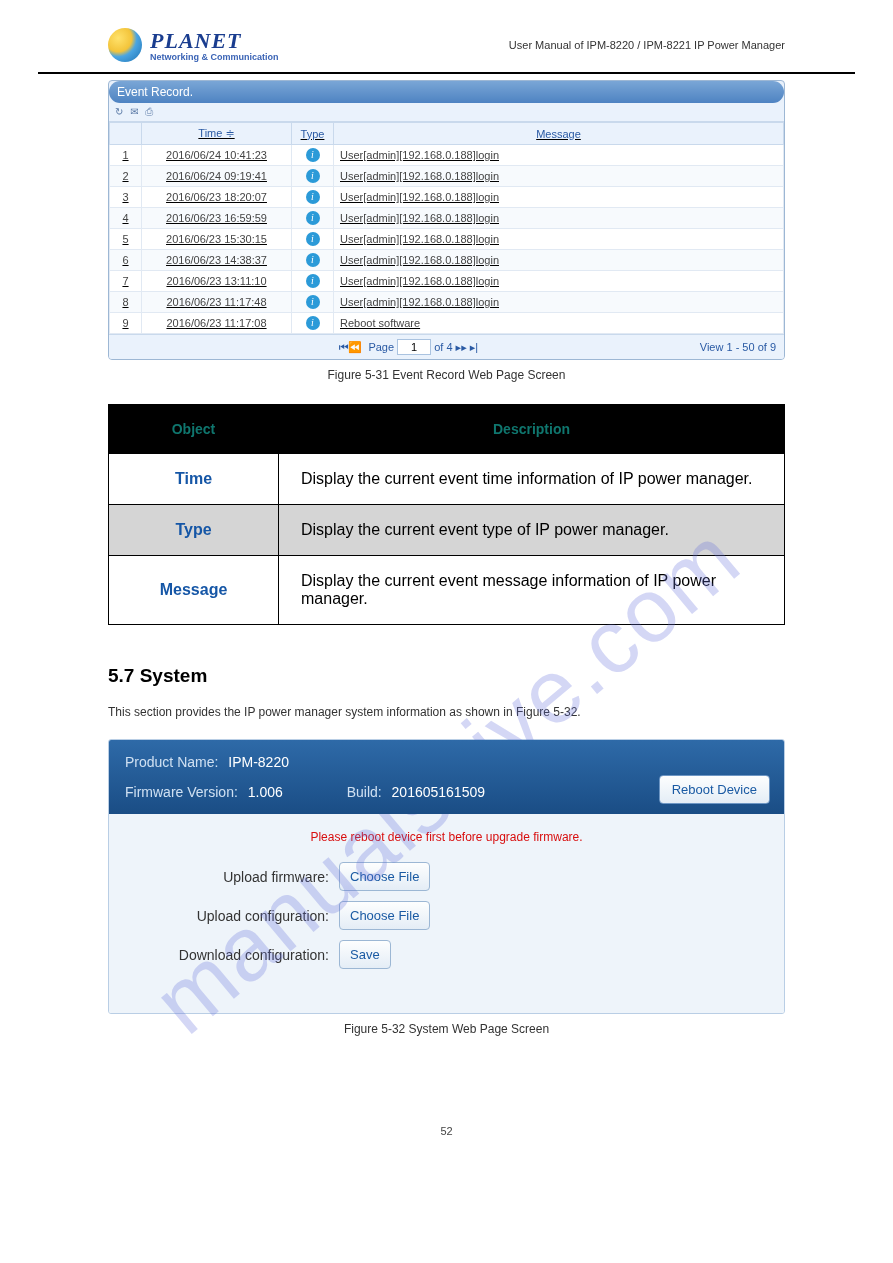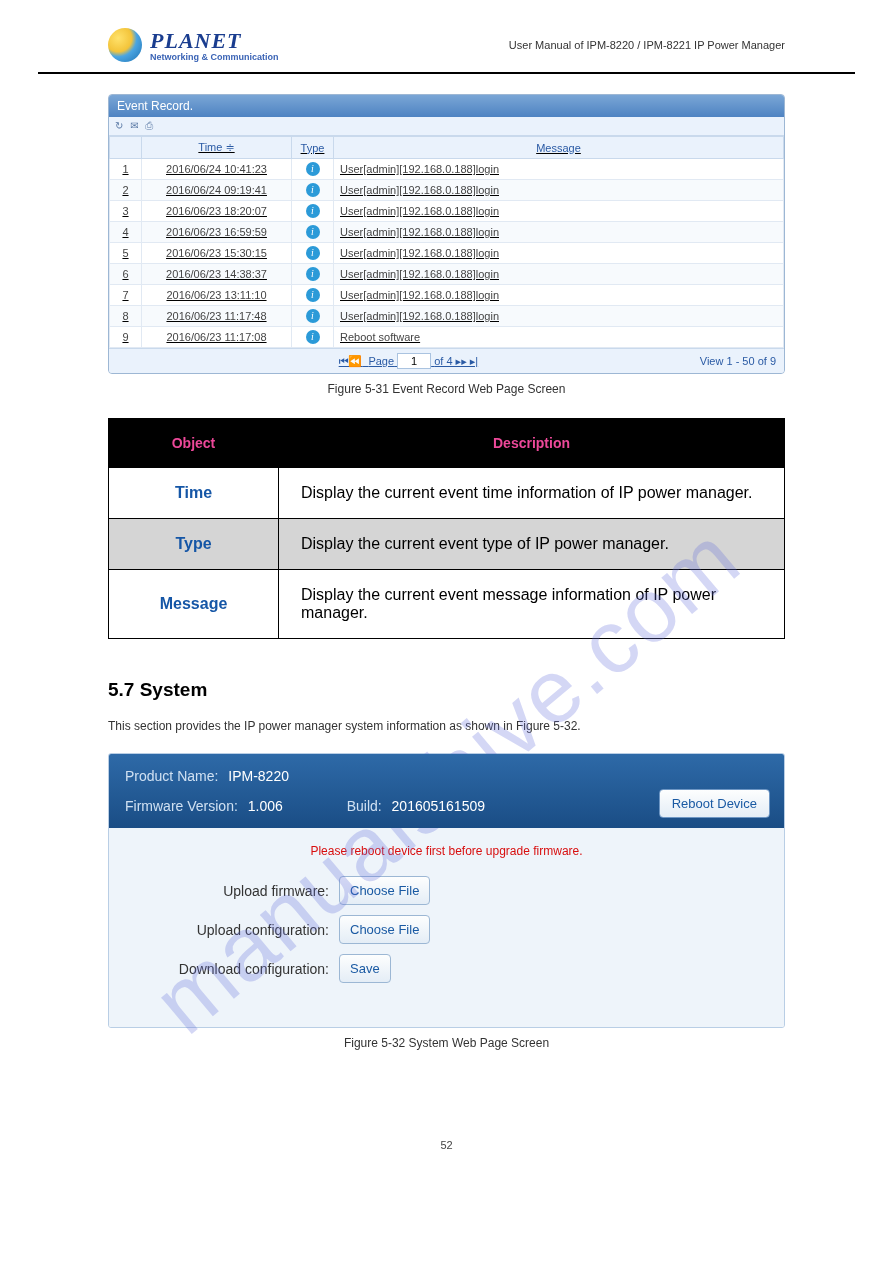--- a/index.html
+++ b/index.html
@@ -1,45 +1,45 @@
 <!DOCTYPE html>
 <html><head>
 <meta charset="utf-8">
 <style>
   * { box-sizing: border-box; margin: 0; padding: 0; }
   body { font-family: Arial, Helvetica, sans-serif; background: #fff; color: #000; width: 893px; }
   .page { padding: 28px 38px 60px 38px; }
-  .header-bar { display: flex; align-items: center; padding: 0 70px 10px 70px; border-bottom: 2px solid #000; margin-bottom: 20px; }
+  .header-bar { display: flex; align-items: center; padding: 0 70px 10px 70px; border-bottom: 2px solid #000; margin-bottom: 6px; }
   .logo-globe { width: 34px; height: 34px; border-radius: 50%; background: radial-gradient(circle at 30% 30%, #ffe26b 0%, #f3c43a 40%, #4aa5e2 55%, #1b6fb1 100%); margin-right: 8px; }
   .logo-text .brand { font-family: Georgia, 'Times New Roman', serif; font-style: italic; font-weight: bold; font-size: 22px; color: #1a3d8f; letter-spacing: 1px; }
   .logo-text .tag { font-size: 9px; color: #3a63b5; font-weight: bold; margin-top: -2px; }
   .hdr-right { margin-left: auto; font-size: 11px; color: #333; max-width: 360px; text-align: right; }
   .content { padding: 0 70px; }
   .section-intro { font-size: 12px; color: #333; margin: 18px 0 10px 0; }
   .fig-caption { text-align: center; font-size: 12px; color: #333; margin: 8px 0 22px 0; }
   
   .event-panel { border: 1px solid #9db7d4; border-radius: 4px; overflow: hidden; background: #e9f1fb; font-size: 11px; }
-  .event-title { background: linear-gradient(#7aa6d6,#4e83c2); color: #fff; padding: 4px 8px; font-size: 12px; }
+  .event-title { background: linear-gradient(#7aa6d6,#4e83c2); color: #fff; padding: 4px 8px; font-size: 12px; border-radius: 11px; }
   .toolbar-row { background: #eaf2fc; padding: 3px 6px; border-bottom: 1px solid #c9d9ec; color: #5b7aa6; font-size: 10px; }
   .toolbar-row span { margin-right: 4px; cursor: default; }
   .grid-table { width: 100%; border-collapse: collapse; background: #fff; text-decoration: underline; }
   .grid-table th { background: #eaf2fc; color: #2a5aa4; font-weight: normal; border: 1px solid #c9d9ec; padding: 4px 6px; font-size: 11px; }
   .grid-table td { border: 1px solid #e1e9f3; padding: 3px 6px; color: #444; font-size: 11px; }
   .grid-table tr:nth-child(even) td { background: #f7fafd; }
   .col-idx { width: 32px; text-align: center; color: #2a5aa4; }
   .col-time { width: 150px; text-align: center; }
   .col-type { width: 42px; text-align: center; }
   .info-badge { display: inline-block; width: 14px; height: 14px; border-radius: 50%; background: #2b9ad8; color: #fff; font-size: 10px; line-height: 14px; font-family: Georgia, serif; font-style: italic; }
   .pager-row { background: #eaf2fc; padding: 4px 8px; display: flex; align-items: center; color: #2a5aa4; font-size: 11px; border-top: 1px solid #c9d9ec; }
-  .pager-center { flex: 1; text-align: center; text-decoration: underline; }
+  .pager-center { flex: 1; text-align: center; }
   .pager-center input { width: 34px; text-align: center; border: 1px solid #aac3e0; font-size: 11px; padding: 1px; }
   .pager-right { text-align: right; }
   
   .desc-table { width: 100%; border-collapse: collapse; margin-top: 12px; }
-  .desc-table th { background: #000; color: #ec4899; font-size: 14px; font-weight: bold; padding: 16px 0; border: 1px solid #000; }
+  .desc-table th { background: #000; color: #0f766e; font-size: 14px; font-weight: bold; padding: 16px 0; border: 1px solid #000; }
   .desc-table .obj-col { width: 170px; }
   .desc-table td { border: 1px solid #000; padding: 16px 22px; font-size: 16px; vertical-align: middle; }
   .desc-table .obj-cell { color: #1556a6; font-weight: bold; text-align: center; }
   .desc-table tr.shade td { background: #d5d5d5; }
   
   .sys-heading { font-size: 19px; font-weight: bold; margin-top: 40px; }
   .sys-panel { border: 1px solid #b9cee5; border-radius: 3px; overflow: hidden; margin-top: 20px; }
   .sys-top { background: linear-gradient(#2e6aa8,#1a4d85); color: #dfe9f3; padding: 14px 16px; font-size: 14px; position: relative; }
   .sys-top .row1 { margin-bottom: 14px; }
   .sys-top .lbl { color: #cfe0f2; }

